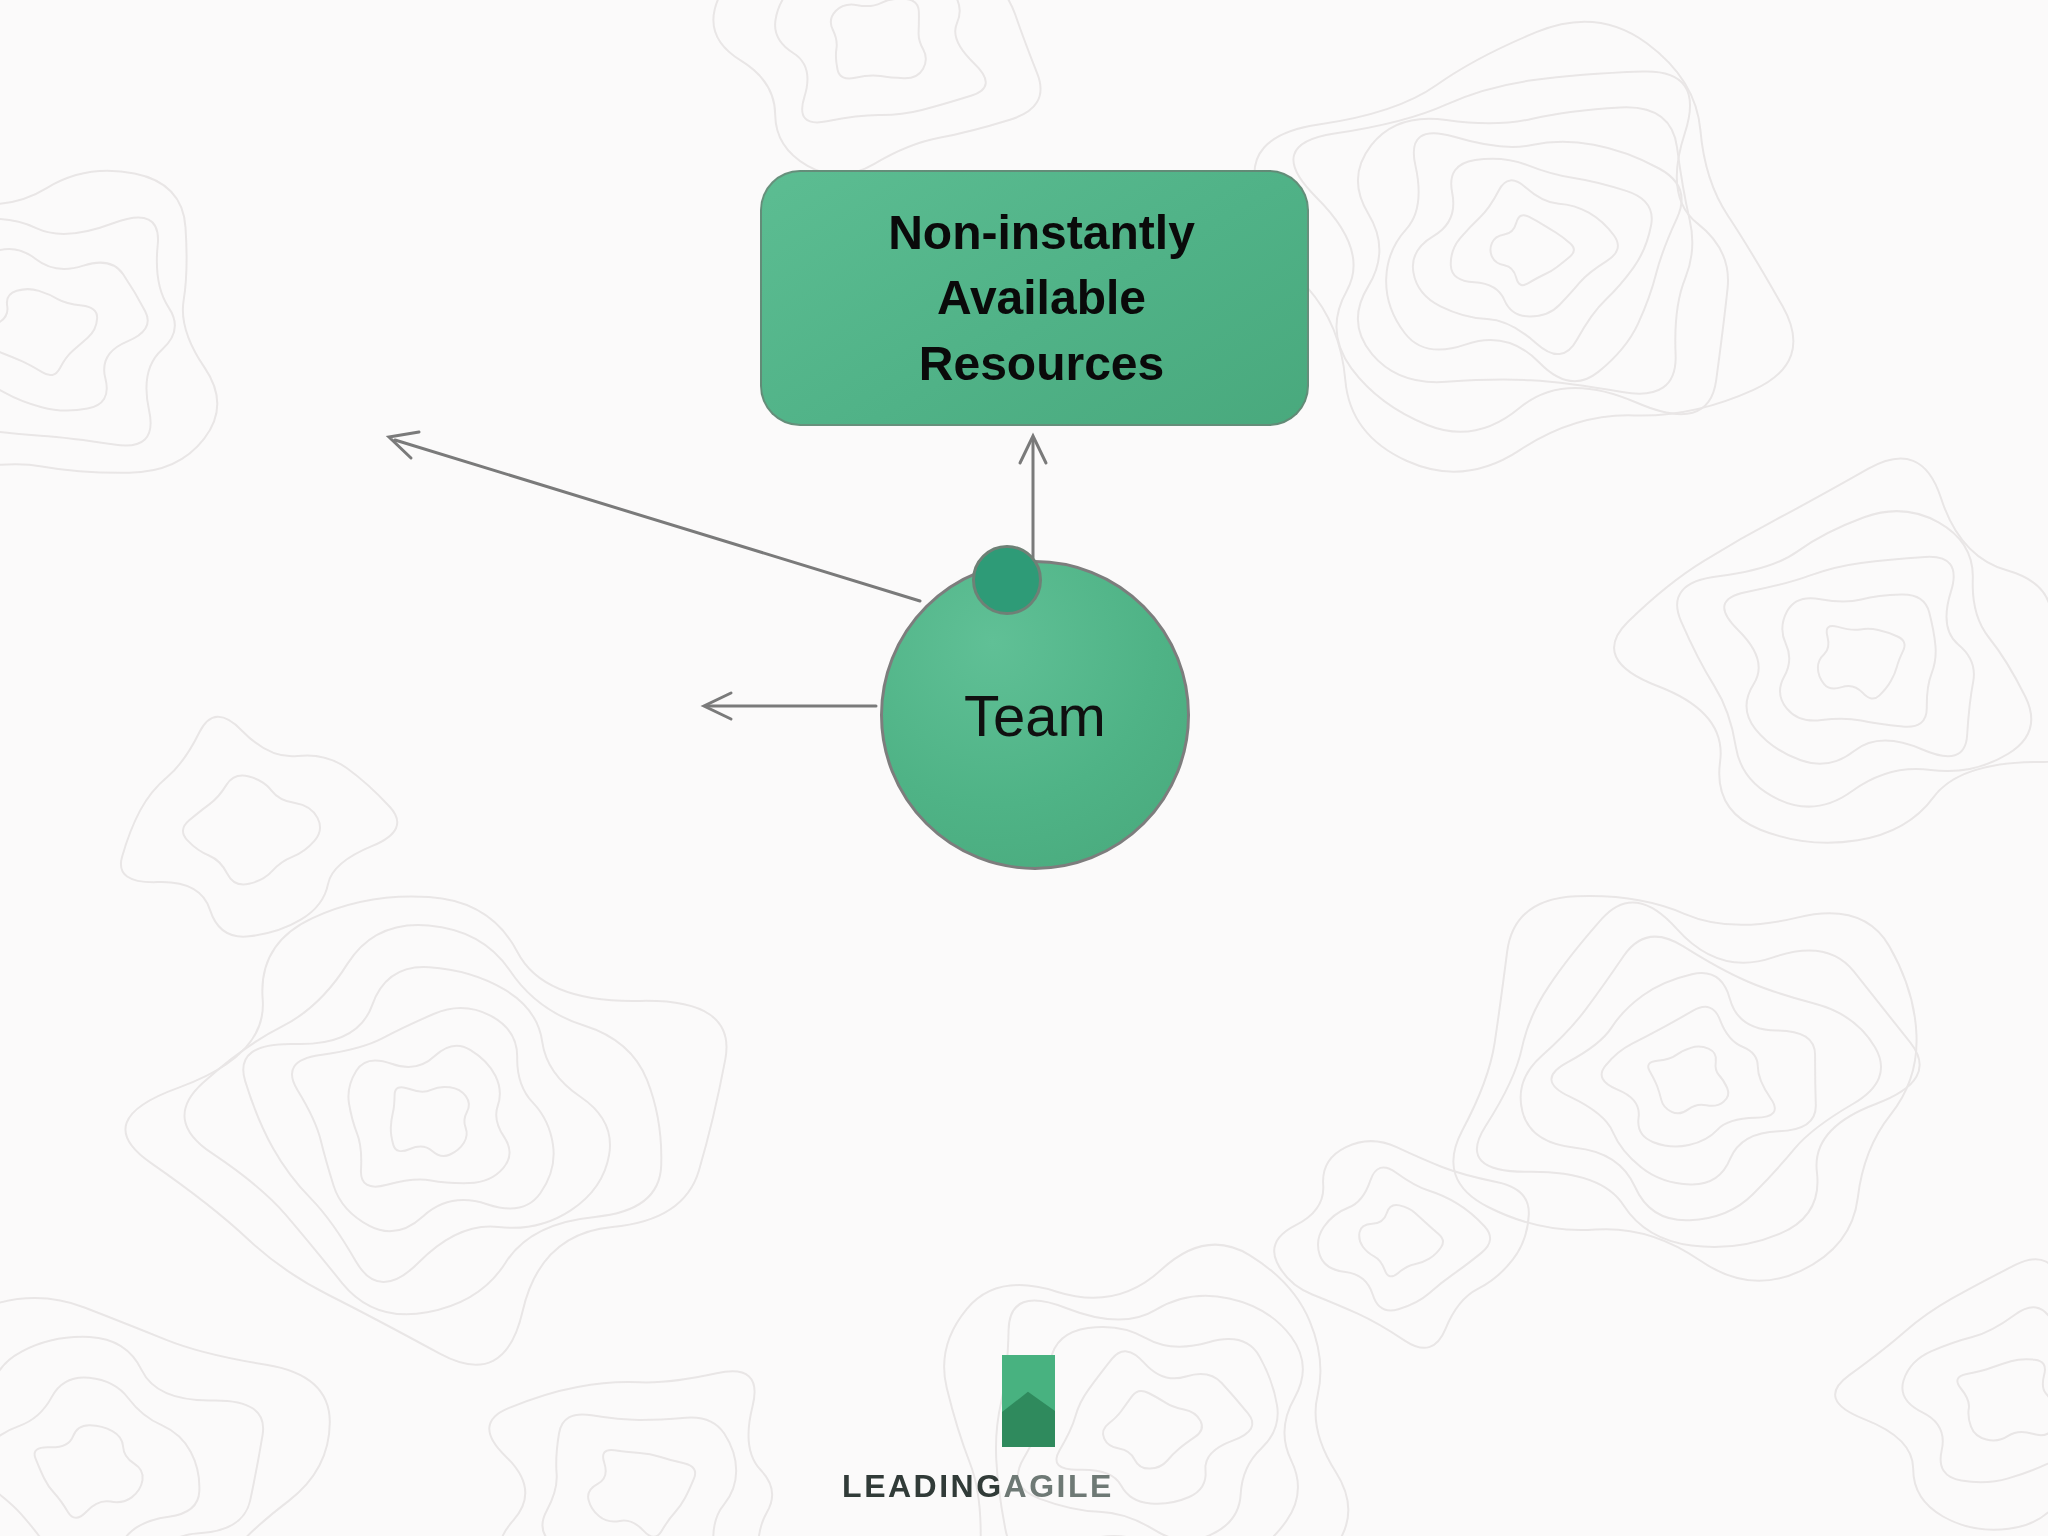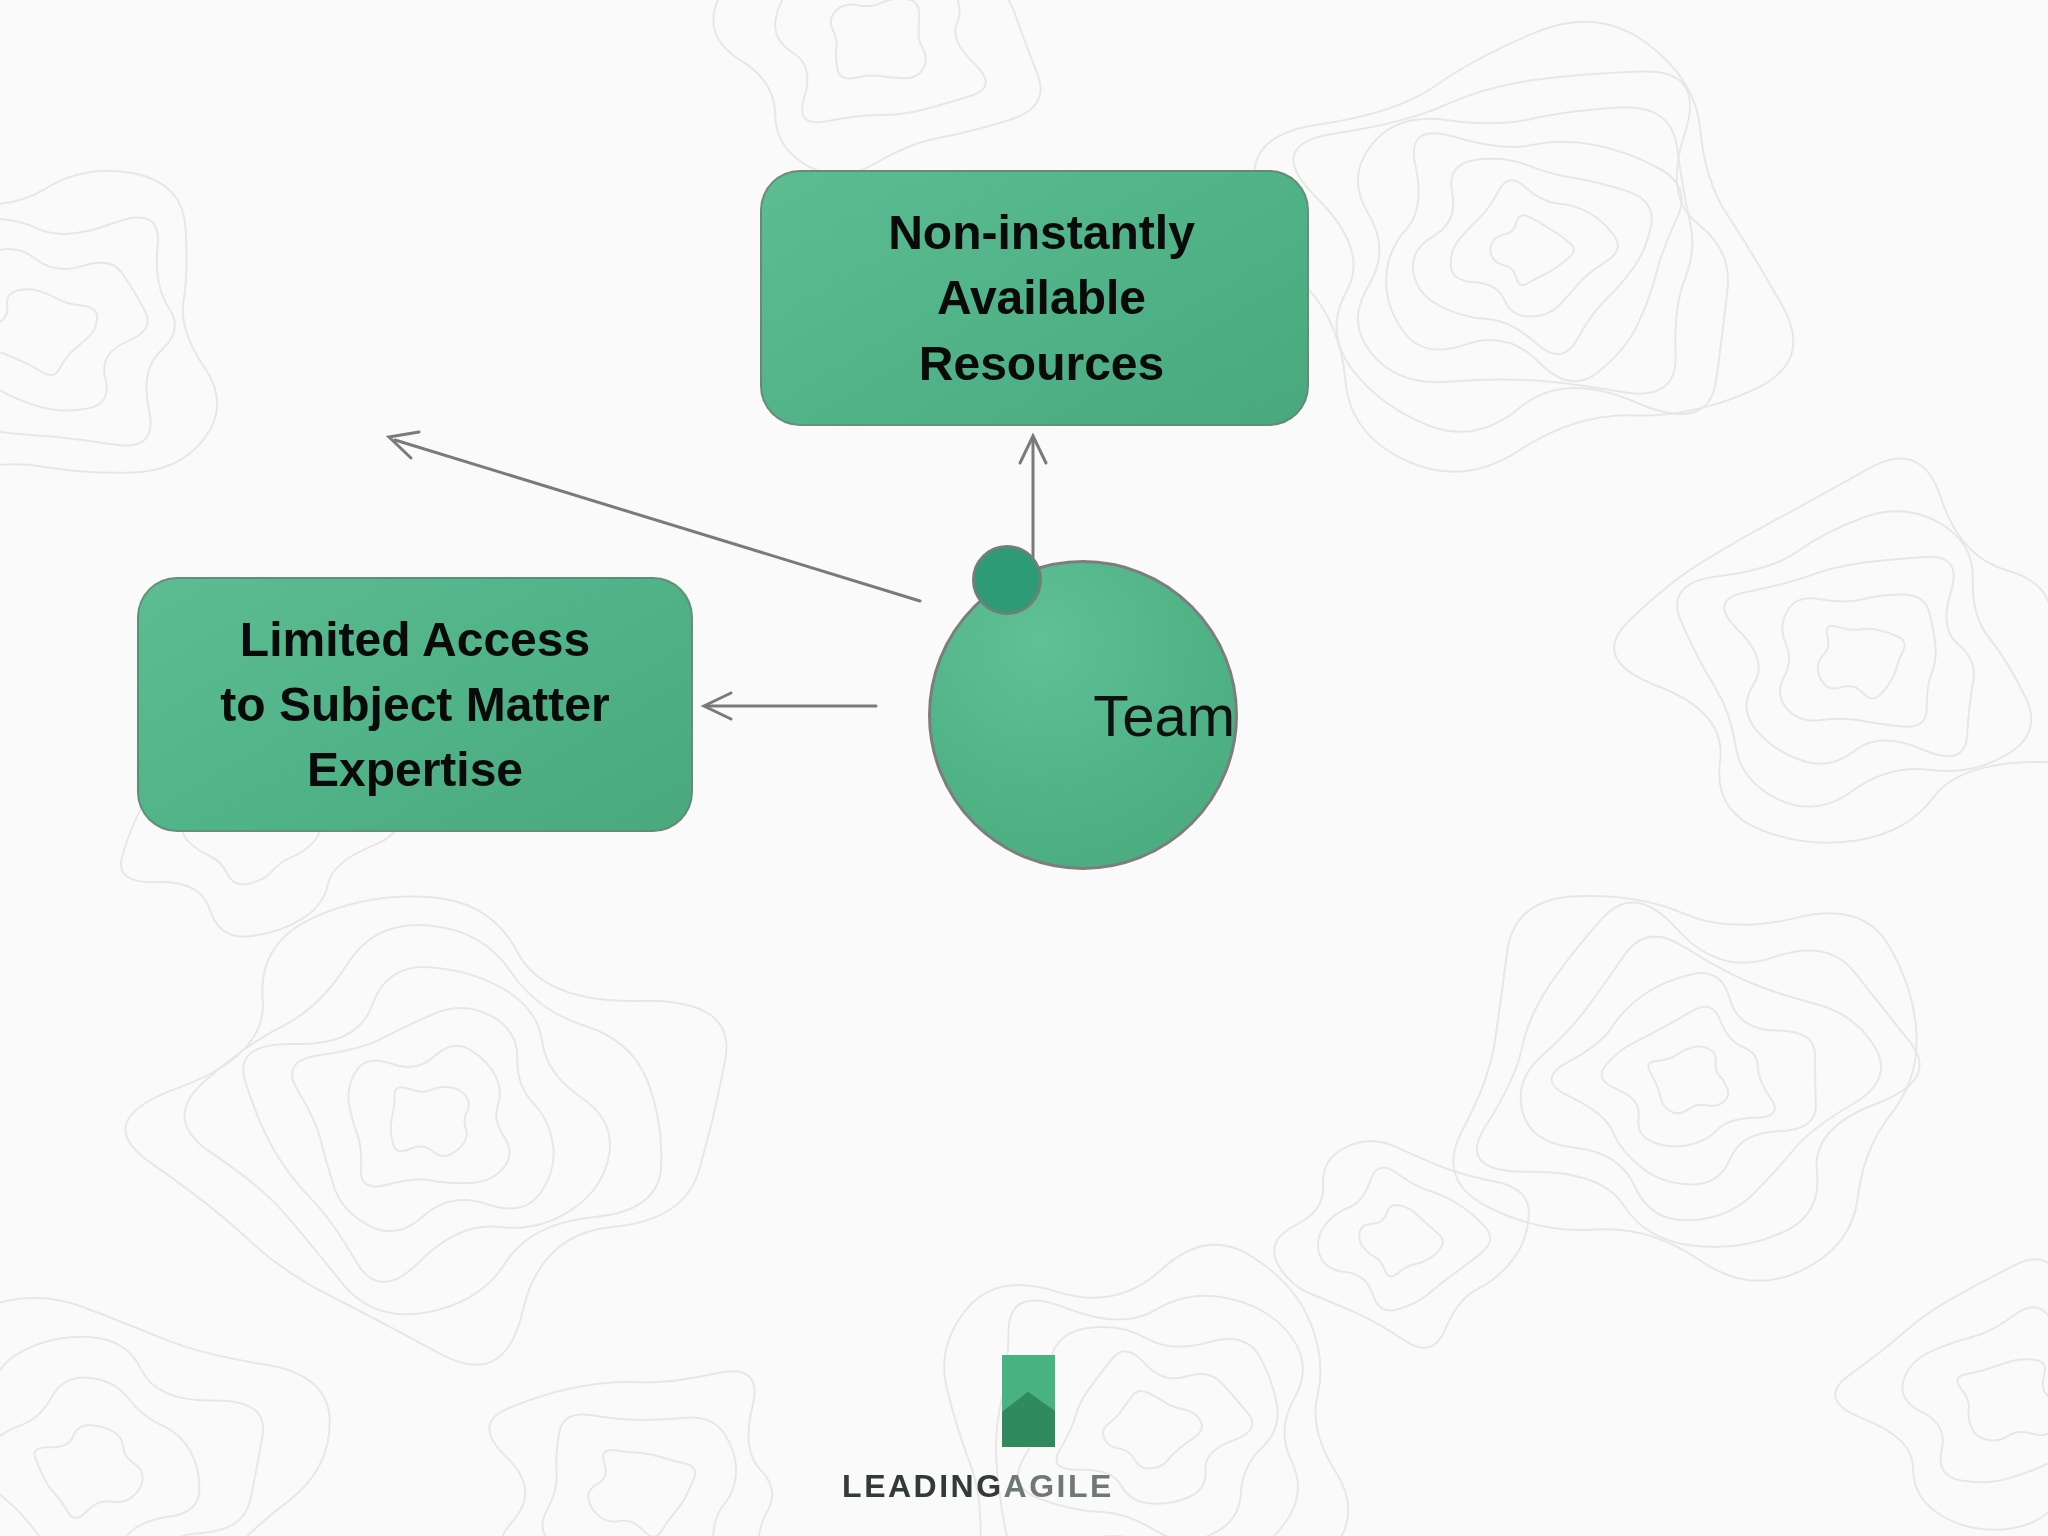--- a/index.html
+++ b/index.html
@@ -25,25 +25,25 @@
     font-size:48px;
     line-height:1.36;
     white-space:pre-line;
   }
   #box-matrixed  { left:138px; top:175px; width:552px; height:253px; }
   #box-resources { left:760px; top:170px; width:549px; height:256px;padding-left:14px; }
   #box-expertise { left:137px; top:577px; width:556px; height:255px; }
   .team-circle {
     position:absolute;
     box-sizing:border-box;
-    left:928px; top:560px; width:310px; height:310px;
+    left:880px; top:560px; width:310px; height:310px;
     border-radius:50%;
     background:radial-gradient(circle at 36% 26%, #60c096 0%, #4fb386 55%, #48a87b 100%);
     border:3px solid #7d7d7d;
-    display:flex; align-items:center; justify-content:flex-end;
+    display:flex; align-items:center; justify-content:center;
     color:#101010;
     font-size:58px;
     font-weight:normal;
   }
   .team-dot {
     position:absolute;
     box-sizing:border-box;
     left:972px; top:545px; width:70px; height:70px;
     border-radius:50%;
     background:#2e9b77;
@@ -147,23 +147,20 @@
         <polyline points="731,693 704,706 731,719"></polyline>
       </g>
     </g>
   </svg>
 
 
   <div class="node-box" id="box-resources">Non-instantly
 Available
 Resources</div>
 
-  <div class="node-box" id="box-expertise">Limited Access
-to Subject Matter
-Expertise</div>
 
   <div class="team-circle">
     <span>Team</span>
   </div>
   <div class="team-dot"></div>
 
   <div>
     <div class="logo-mark">
       <div class="logo-peak"></div>
     </div>

